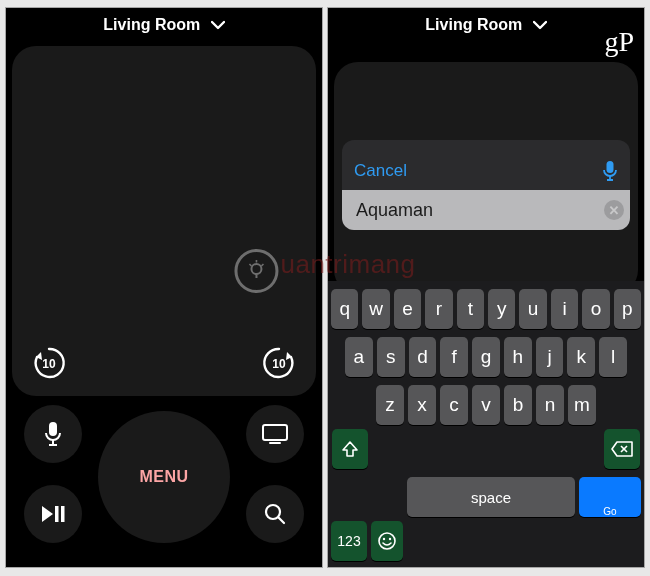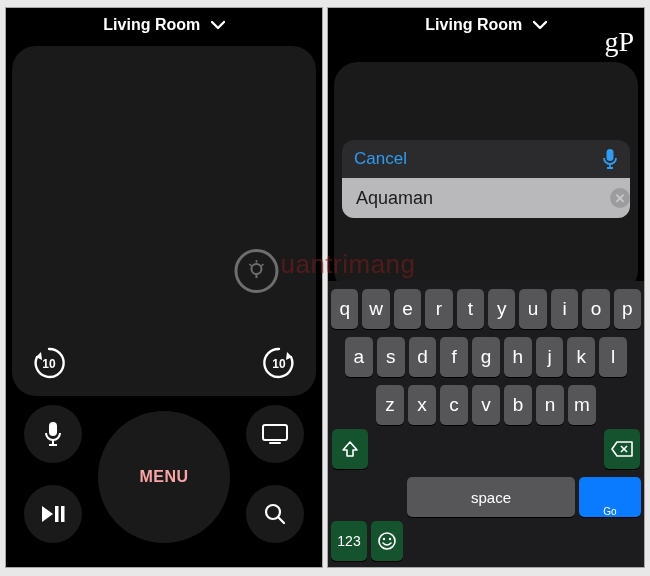--- a/index.html
+++ b/index.html
@@ -133,29 +133,30 @@
     border-radius: 12px;
     overflow: hidden;
   }
   .cancel-row {
     display: flex;
     align-items: center;
     justify-content: space-between;
     padding: 8px 12px;
     color: #2f9bf2;
     font-size: 17px;
+    margin-top: 12px;
   }
   .cancel-row .mic-icon { color: #2f9bf2; }
   .text-field {
     margin: 0 0 0 0;
     background: #b9b9bb;
     height: 40px;
     display: flex;
     align-items: center;
-    padding: 0 0 0 14px;
+    padding: 0 6px 0 14px;
     color: #1b1b1b;
     font-size: 18px;
     justify-content: space-between;
   }
   .clear-btn {
     width: 20px; height: 20px;
     border-radius: 50%;
     background: #9c9c9e;
     color: #c8c8c9;
     display:flex;align-items:center;justify-content:center;

